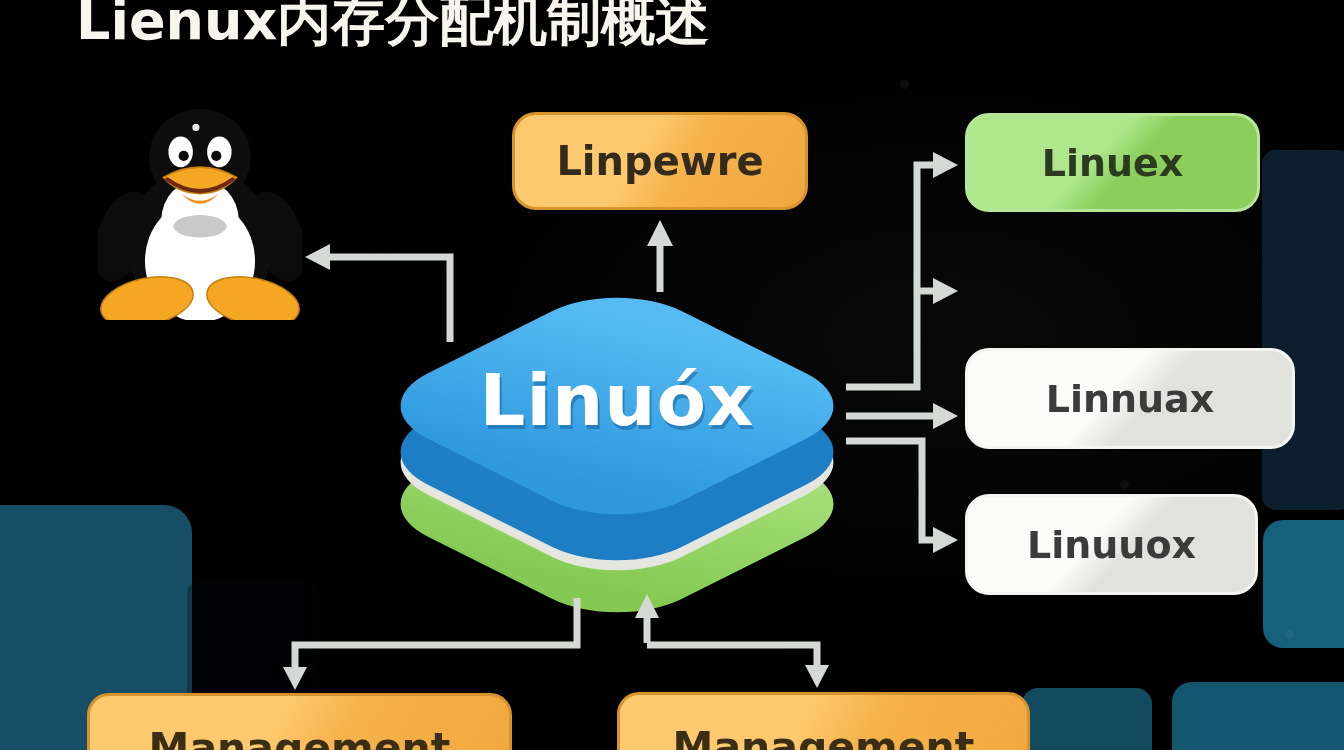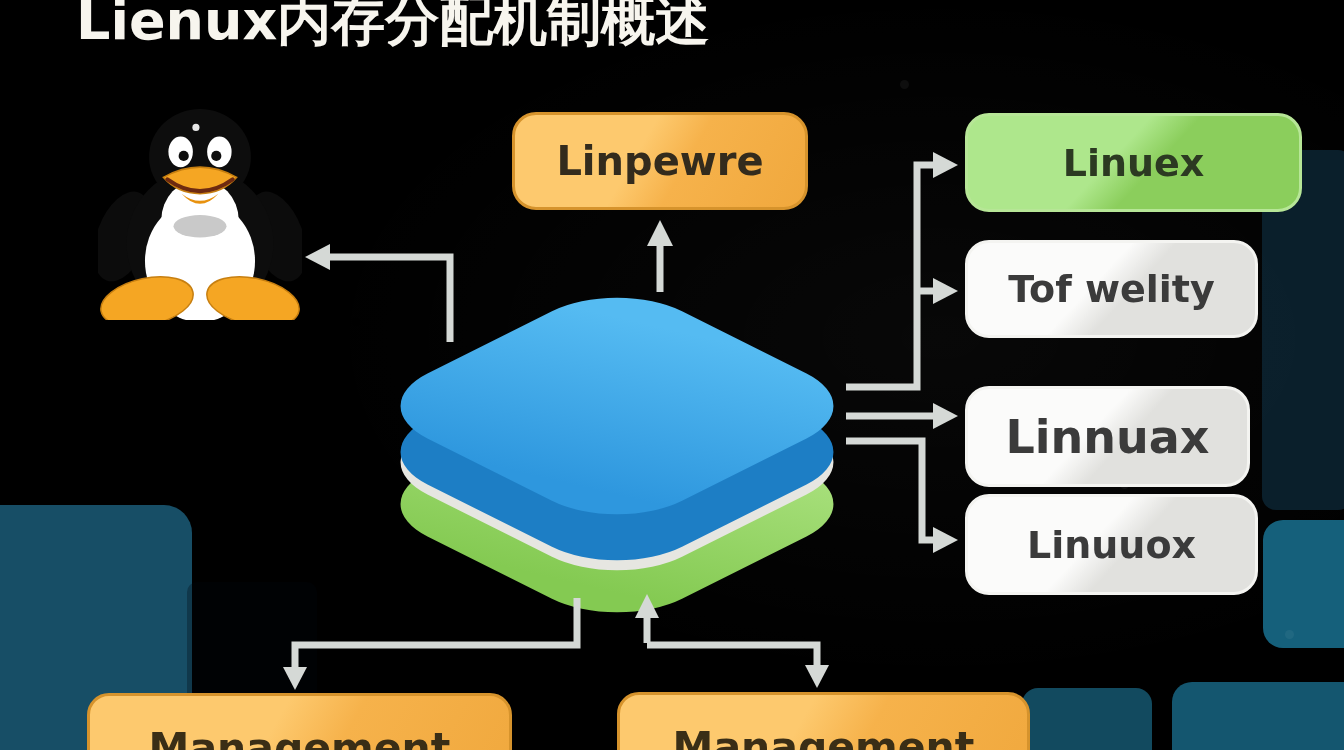--- a/index.html
+++ b/index.html
@@ -26,23 +26,23 @@
   
   .node{position:absolute;display:flex;align-items:center;justify-content:center;
         font-weight:700;box-sizing:border-box;}
   .orange{background:linear-gradient(120deg,#fdc96e 0%,#fdc96e 42%,#f6b24b 58%,#f0a83d 100%);
           border:3px solid #d6932c;border-radius:24px;color:#332b1d;}
   .green {background:linear-gradient(133deg,#aee78c 44%,#8bce5c 56%);
           border:3px solid #b7e697;border-radius:24px;color:#2c3a22;}
   .gray  {background:linear-gradient(133deg,#fbfbfa 44%,#e1e1de 56%);
           border:3px solid #f4f4f1;border-radius:24px;color:#3b3b3b;}
   .n-top   {left:512px;top:112px;width:296px;height:98px;font-size:40px;}
-  .n-r1    {left:965px;top:113px;width:337px;height:99px;font-size:38px;}
+  .n-r1    {left:965px;top:113px;width:295px;height:99px;font-size:38px;}
   .n-r2    {left:965px;top:240px;width:293px;height:98px;font-size:38px;}
-  .n-r3    {left:965px;top:386px;width:285px;height:101px;font-size:46px;}
+  .n-r3    {left:965px;top:348px;width:330px;height:101px;font-size:38px;}
   .n-r4    {left:965px;top:494px;width:293px;height:101px;font-size:38px;text-align:center;}
   .n-b1    {left:87px; top:693px;width:425px;height:110px;font-size:41px;border-radius:22px;
             align-items:flex-start;padding-top:28px;color:#3a2e16;}
   .n-b2    {left:617px;top:692px;width:413px;height:110px;font-size:41px;border-radius:22px;
             align-items:flex-start;padding-top:28px;color:#3a2e16;}
   
   .iso{position:absolute;width:360px;height:360px;left:617px;border-radius:92px;
        transform:translate(-50%,-50%) scale(1,.5) rotate(45deg);}
   .iso-green{top:504px;background:linear-gradient(160deg,#a8e07c 20%,#84ca52 85%);}
   .iso-white{top:462px;background:#e6e6e1;}
@@ -99,20 +99,21 @@
     <path d="M68 72 Q100 95 132 72" stroke="#6e2a10" stroke-width="4" fill="none" stroke-linecap="round"></path>
     <path d="M82 86 Q100 100 118 86 Q100 106 82 86 Z" fill="#e8920f"></path>
     <ellipse cx="48" cy="192" rx="46" ry="23" fill="#f5a623" stroke="#c77f10" stroke-width="1.5" transform="rotate(-12 48 192)"></ellipse>
     <ellipse cx="152" cy="192" rx="46" ry="23" fill="#f5a623" stroke="#c77f10" stroke-width="1.5" transform="rotate(12 152 192)"></ellipse>
   </svg>
 
   <div class="iso iso-green"></div>
   <div class="iso iso-white"></div>
   <div class="iso iso-dark"></div>
   <div class="iso iso-blue"></div>
+  <div class="iso-label">Linuóx</div>
 
   <svg class="arrows" width="1344" height="750" viewBox="0 0 1344 750">
 
     <path d="M450,342 L450,257 L329,257"></path>
     <polygon points="305,257 330,244 330,270"></polygon>
 
     <path d="M660,292 L660,232"></path>
     <polygon points="660,220 647,246 673,246"></polygon>
 
     <path d="M846,387 L917,387 L917,165 L934,165"></path>
@@ -135,23 +136,20 @@
     <polygon points="817,688 805,665 829,665"></polygon>
   </svg>
 
   <div class="node orange n-top">
     <span>Linpewre</span>
   </div>
 
   <div class="node green n-r1">
     <span>Linuex</span>
   </div>
-  <div class="node gray n-r2">
-    <span>Tof welity</span>
-  </div>
   <div class="node gray n-r3">
     <span>Linnuax</span>
   </div>
   <div class="node gray n-r4">
     <span>Linuuox</span>
   </div>
 
   <div class="node orange n-b1">
     <span>Management</span>
   </div>

